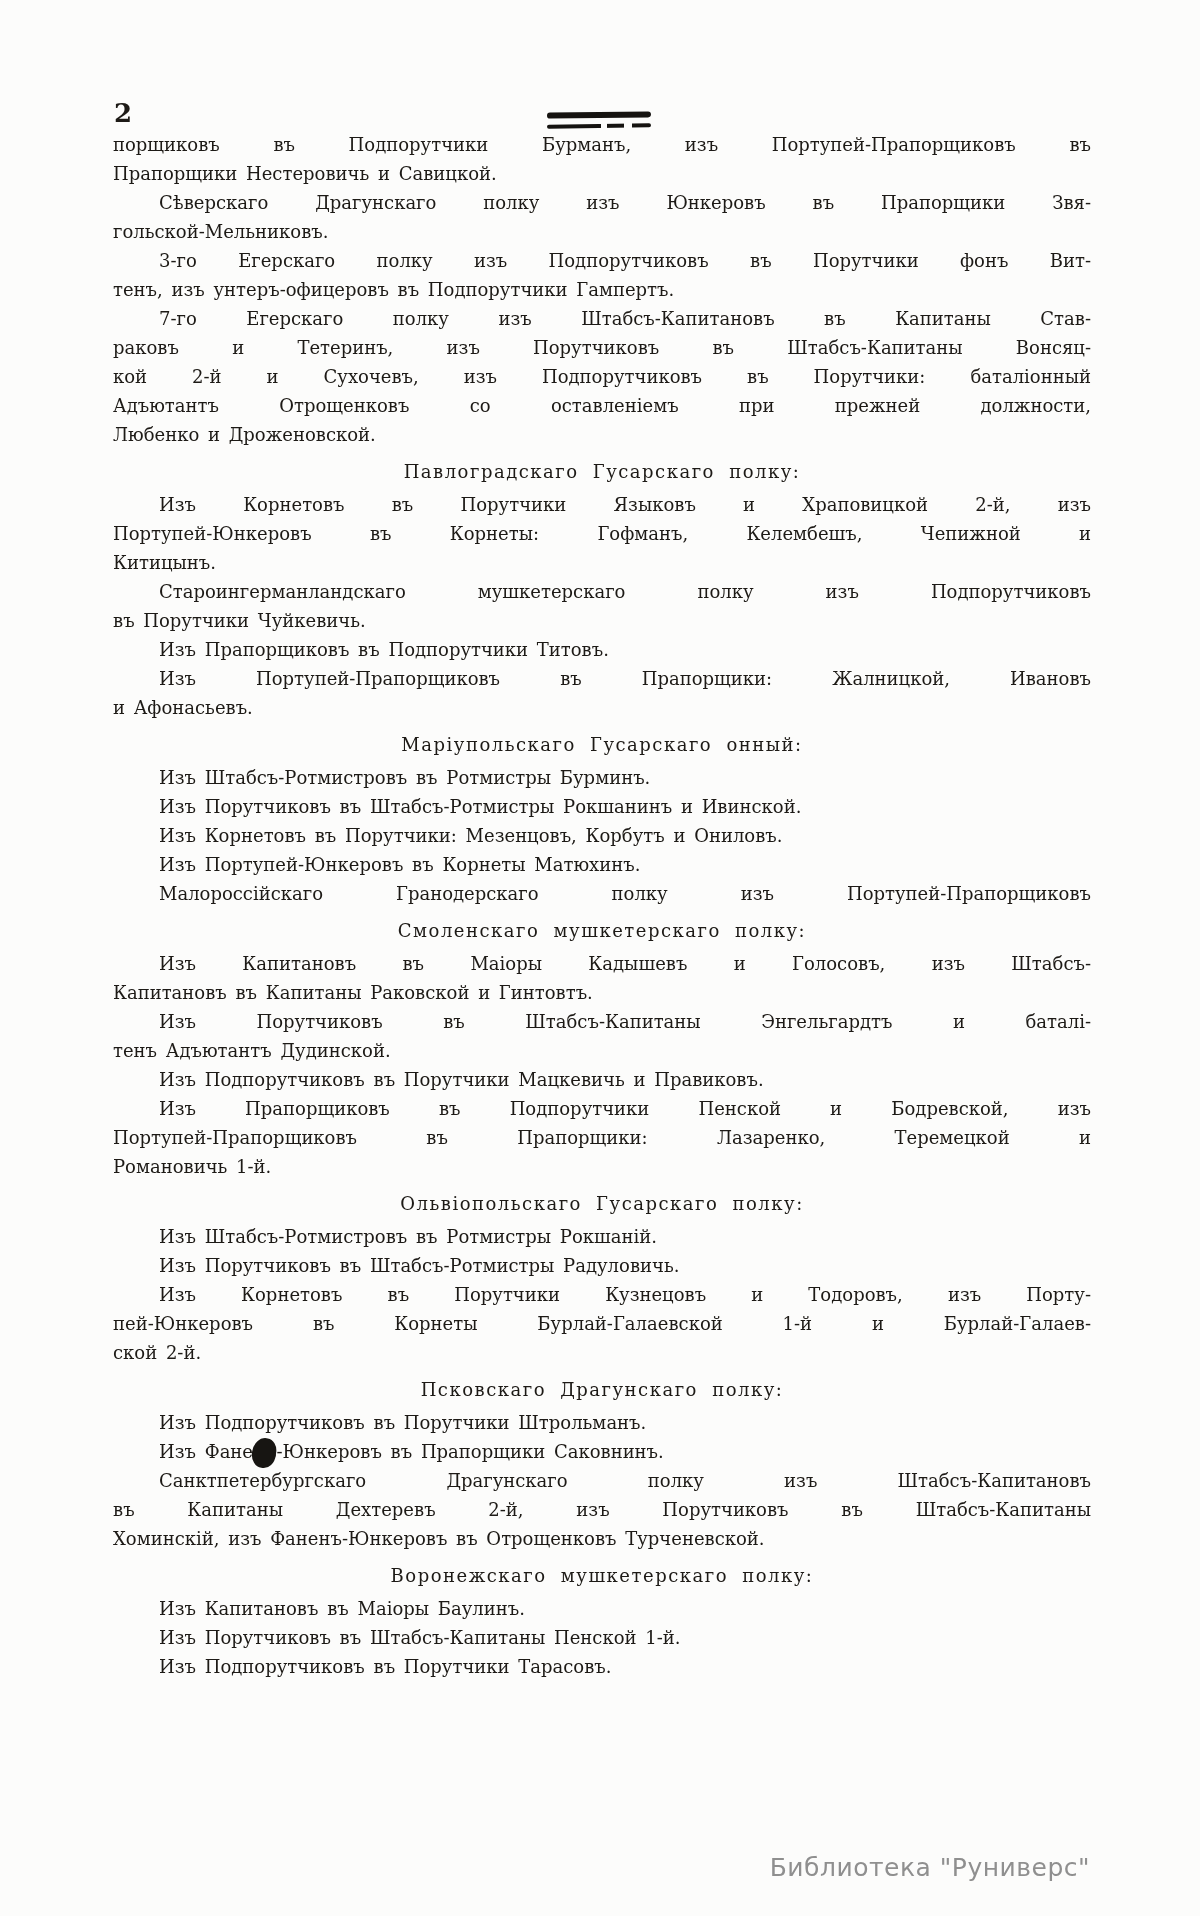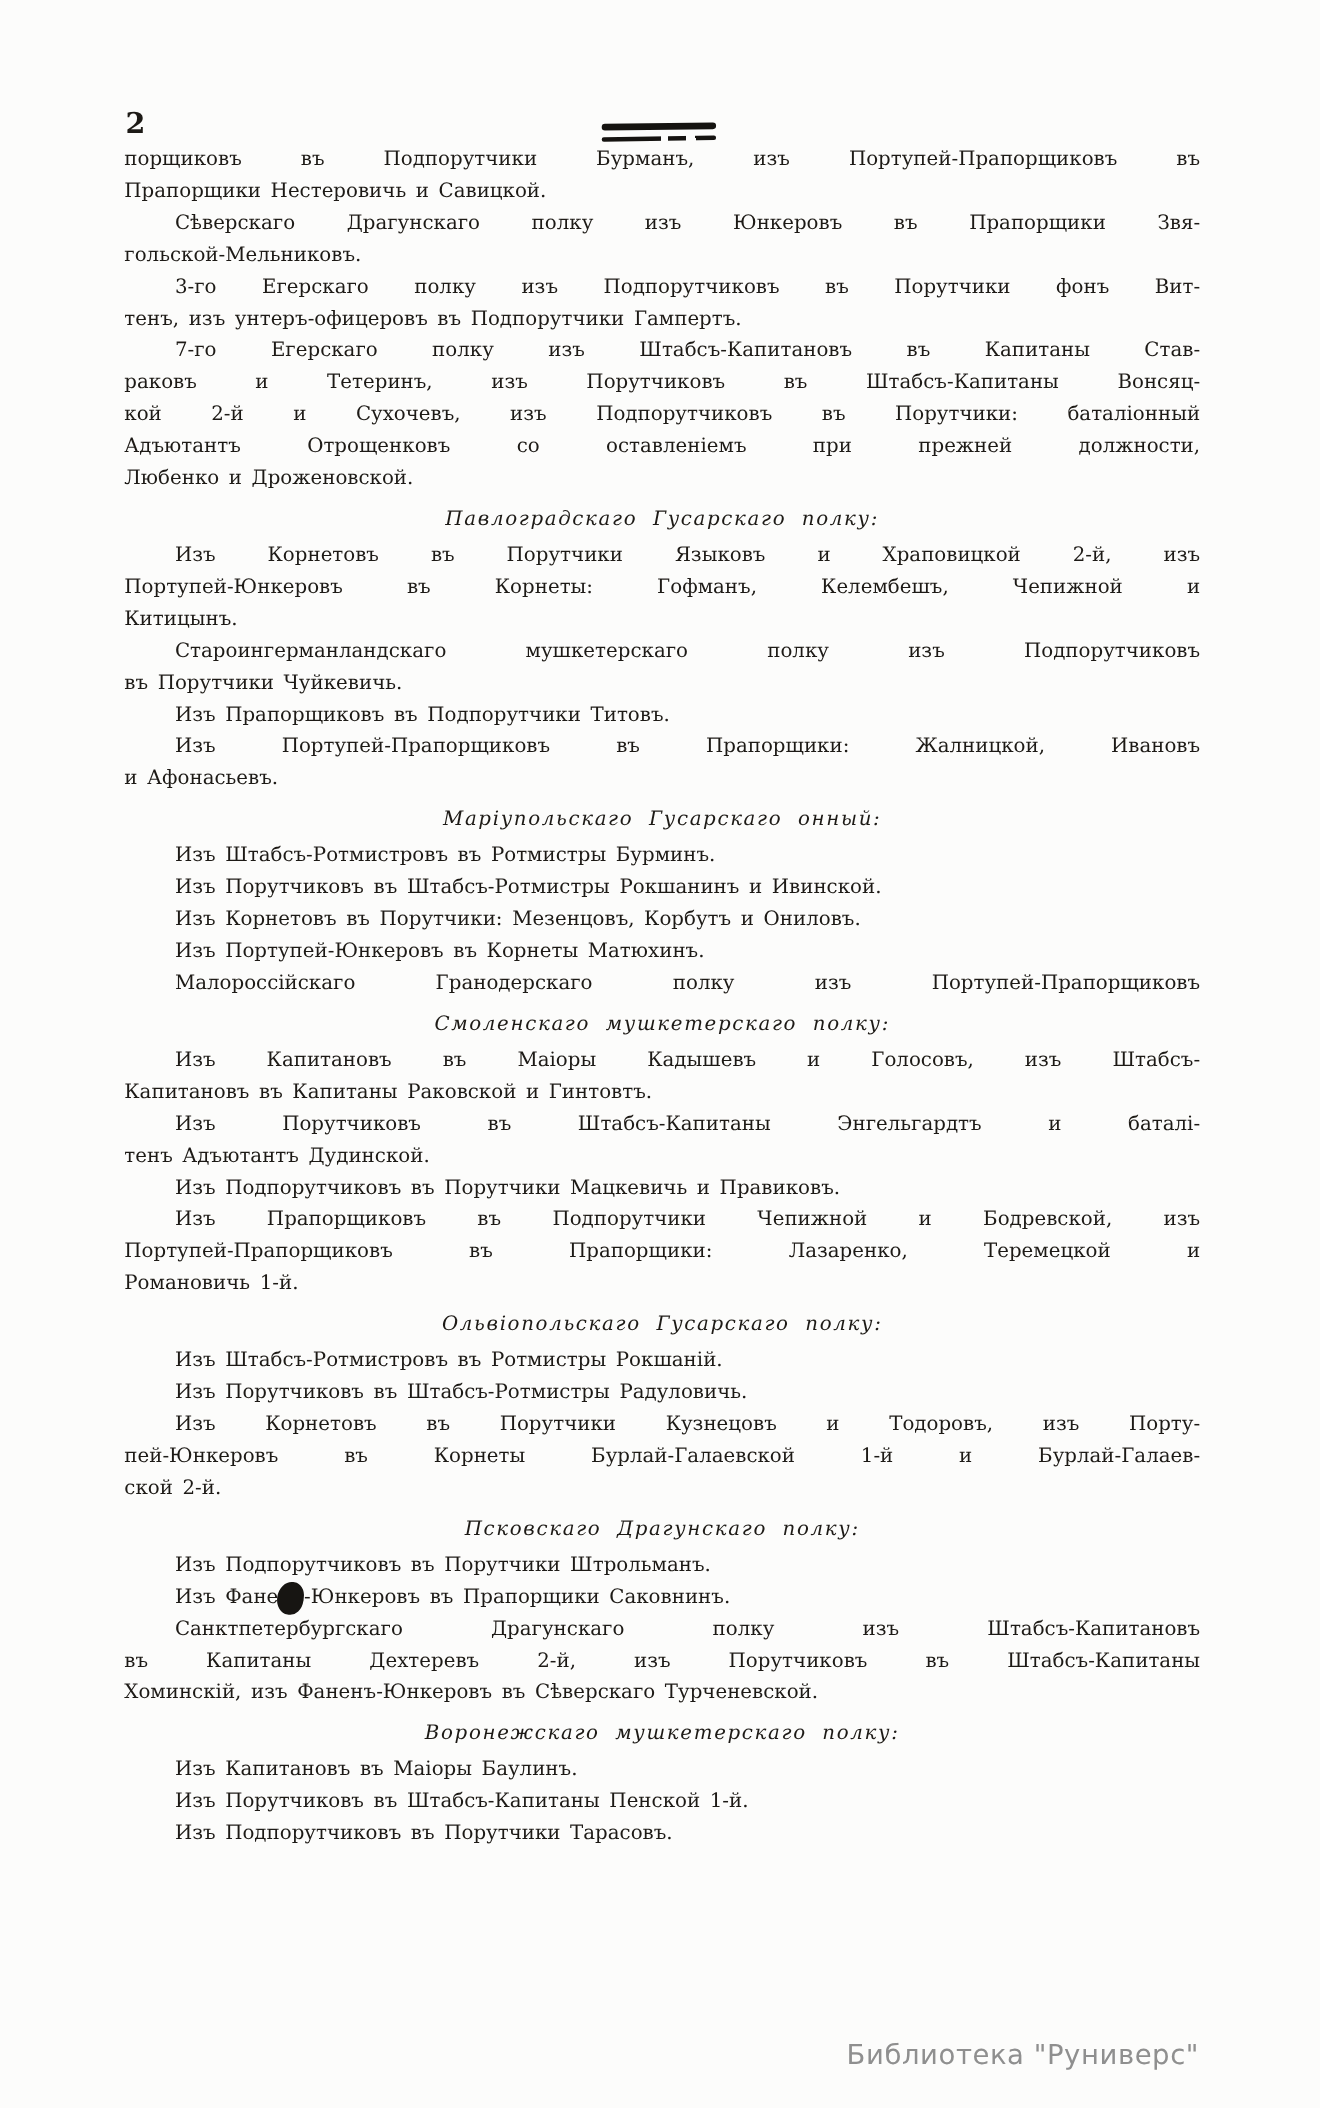--- a/index.html
+++ b/index.html
@@ -11,21 +11,21 @@
   .rule{position:absolute;left:547px;top:112px;width:104px;}
   .rule .bar1{height:6px;background:#151310;border-radius:3px;transform:rotate(-0.7deg);}
   .rule .bar2{margin-top:6px;height:4px;border-radius:2px;transform:rotate(-0.9deg);
     background:linear-gradient(90deg,#151310 0 52%,transparent 52% 58%,#151310 58% 74%,transparent 74% 82%,#151310 82% 100%);}
   .content{position:absolute;left:113px;top:130px;width:978px;font-size:18px;word-spacing:3px;}
   .line{height:29px;line-height:29px;text-align:left;}
   .line.just{text-align:justify;text-align-last:justify;}
   .line.indent{padding-left:46px;}
   .line.heading{
     margin-top:8px;margin-bottom:4px;text-align:left;text-align-last:center;
-    font-style:italic;letter-spacing:1.5px;word-spacing:7px;
+    letter-spacing:1.5px;word-spacing:7px;
   }
   .inkblot{
     position:absolute;left:252px;top:1438px;width:24px;height:30px;background:#171512;
     border-radius:55% 45% 50% 50%;transform:rotate(8deg);
   }
   .watermark{
     position:absolute;right:110px;top:1853px;
     font-family:"DejaVu Sans","Liberation Sans",sans-serif;
     font-size:25px;color:#8f8f8f;letter-spacing:0.5px;
   }
@@ -65,35 +65,35 @@
       <div class="line indent">Изъ Порутчиковъ въ Штабсъ-Ротмистры Рокшанинъ и Ивинской.</div>
       <div class="line indent">Изъ Корнетовъ въ Порутчики: Мезенцовъ, Корбутъ и Ониловъ.</div>
       <div class="line indent">Изъ Портупей-Юнкеровъ въ Корнеты Матюхинъ.</div>
       <div class="line indent just">Малороссійскаго Гранодерскаго полку изъ Портупей-Прапорщиковъ</div>
       <div class="line heading">Смоленскаго мушкетерскаго полку:</div>
       <div class="line indent just">Изъ Капитановъ въ Маіоры Кадышевъ и Голосовъ, изъ Штабсъ-</div>
       <div class="line">Капитановъ въ Капитаны Раковской и Гинтовтъ.</div>
       <div class="line indent just">Изъ Порутчиковъ въ Штабсъ-Капитаны Энгельгардтъ и баталі-</div>
       <div class="line">тенъ Адъютантъ Дудинской.</div>
       <div class="line indent">Изъ Подпорутчиковъ въ Порутчики Мацкевичь и Правиковъ.</div>
-      <div class="line indent just">Изъ Прапорщиковъ въ Подпорутчики Чепижной и Бодревской, изъ</div>
+      <div class="line indent just">Изъ Прапорщиковъ въ Подпорутчики Пенской и Бодревской, изъ</div>
       <div class="line just">Портупей-Прапорщиковъ въ Прапорщики: Лазаренко, Теремецкой и</div>
       <div class="line">Романовичь 1-й.</div>
       <div class="line heading">Ольвіопольскаго Гусарскаго полку:</div>
       <div class="line indent">Изъ Штабсъ-Ротмистровъ въ Ротмистры Рокшаній.</div>
       <div class="line indent">Изъ Порутчиковъ въ Штабсъ-Ротмистры Радуловичь.</div>
       <div class="line indent just">Изъ Корнетовъ въ Порутчики Кузнецовъ и Тодоровъ, изъ Порту-</div>
       <div class="line just">пей-Юнкеровъ въ Корнеты Бурлай-Галаевской 1-й и Бурлай-Галаев-</div>
       <div class="line">ской 2-й.</div>
       <div class="line heading">Псковскаго Драгунскаго полку:</div>
       <div class="line indent">Изъ Подпорутчиковъ въ Порутчики Штрольманъ.</div>
       <div class="line indent">Изъ Фаненъ-Юнкеровъ въ Прапорщики Саковнинъ.</div>
       <div class="line indent just">Санктпетербургскаго Драгунскаго полку изъ Штабсъ-Капитановъ</div>
       <div class="line just">въ Капитаны Дехтеревъ 2-й, изъ Порутчиковъ въ Штабсъ-Капитаны</div>
-      <div class="line">Хоминскій, изъ Фаненъ-Юнкеровъ въ Сѣверскаго Турченевской.</div>
+      <div class="line">Хоминскій, изъ Фаненъ-Юнкеровъ въ Отрощенковъ Турченевской.</div>
       <div class="line heading">Воронежскаго мушкетерскаго полку:</div>
       <div class="line indent">Изъ Капитановъ въ Маіоры Баулинъ.</div>
       <div class="line indent">Изъ Порутчиковъ въ Штабсъ-Капитаны Пенской 1-й.</div>
       <div class="line indent">Изъ Подпорутчиковъ въ Порутчики Тарасовъ.</div>
     </div>
   <div class="inkblot"></div>
   <div class="watermark">Библиотека "Руниверс"</div>
 </div>
 
 </body></html>

